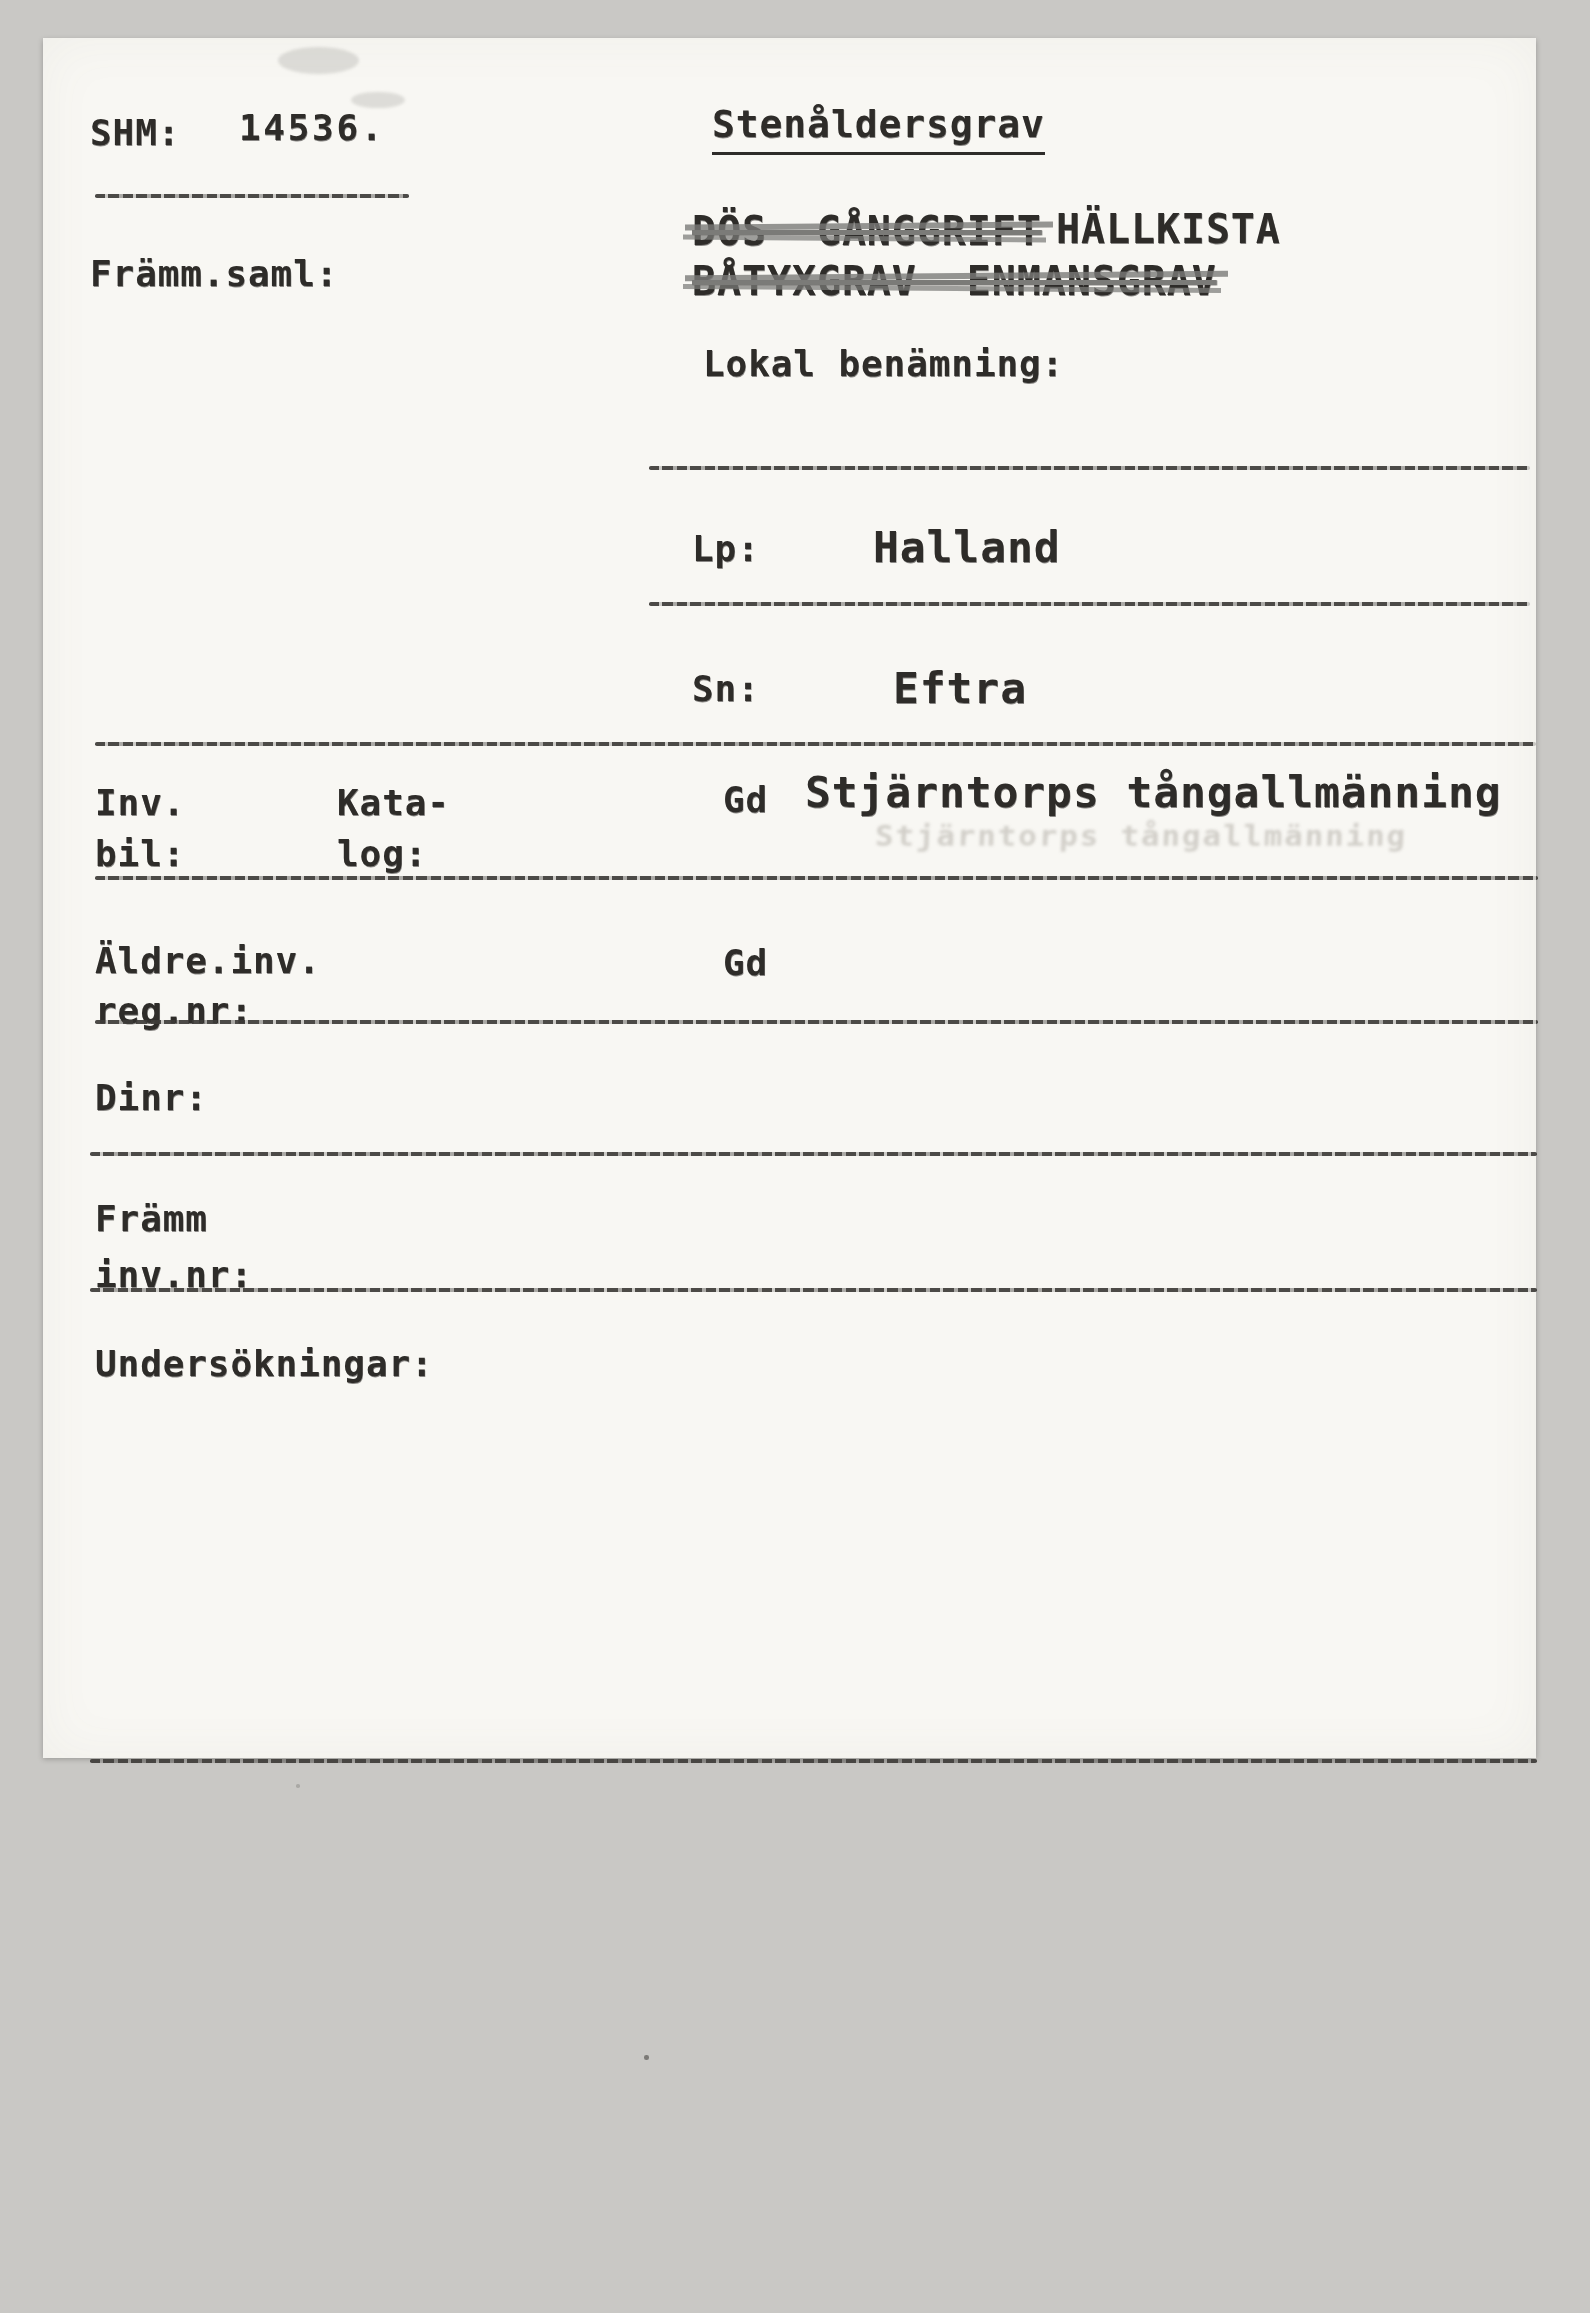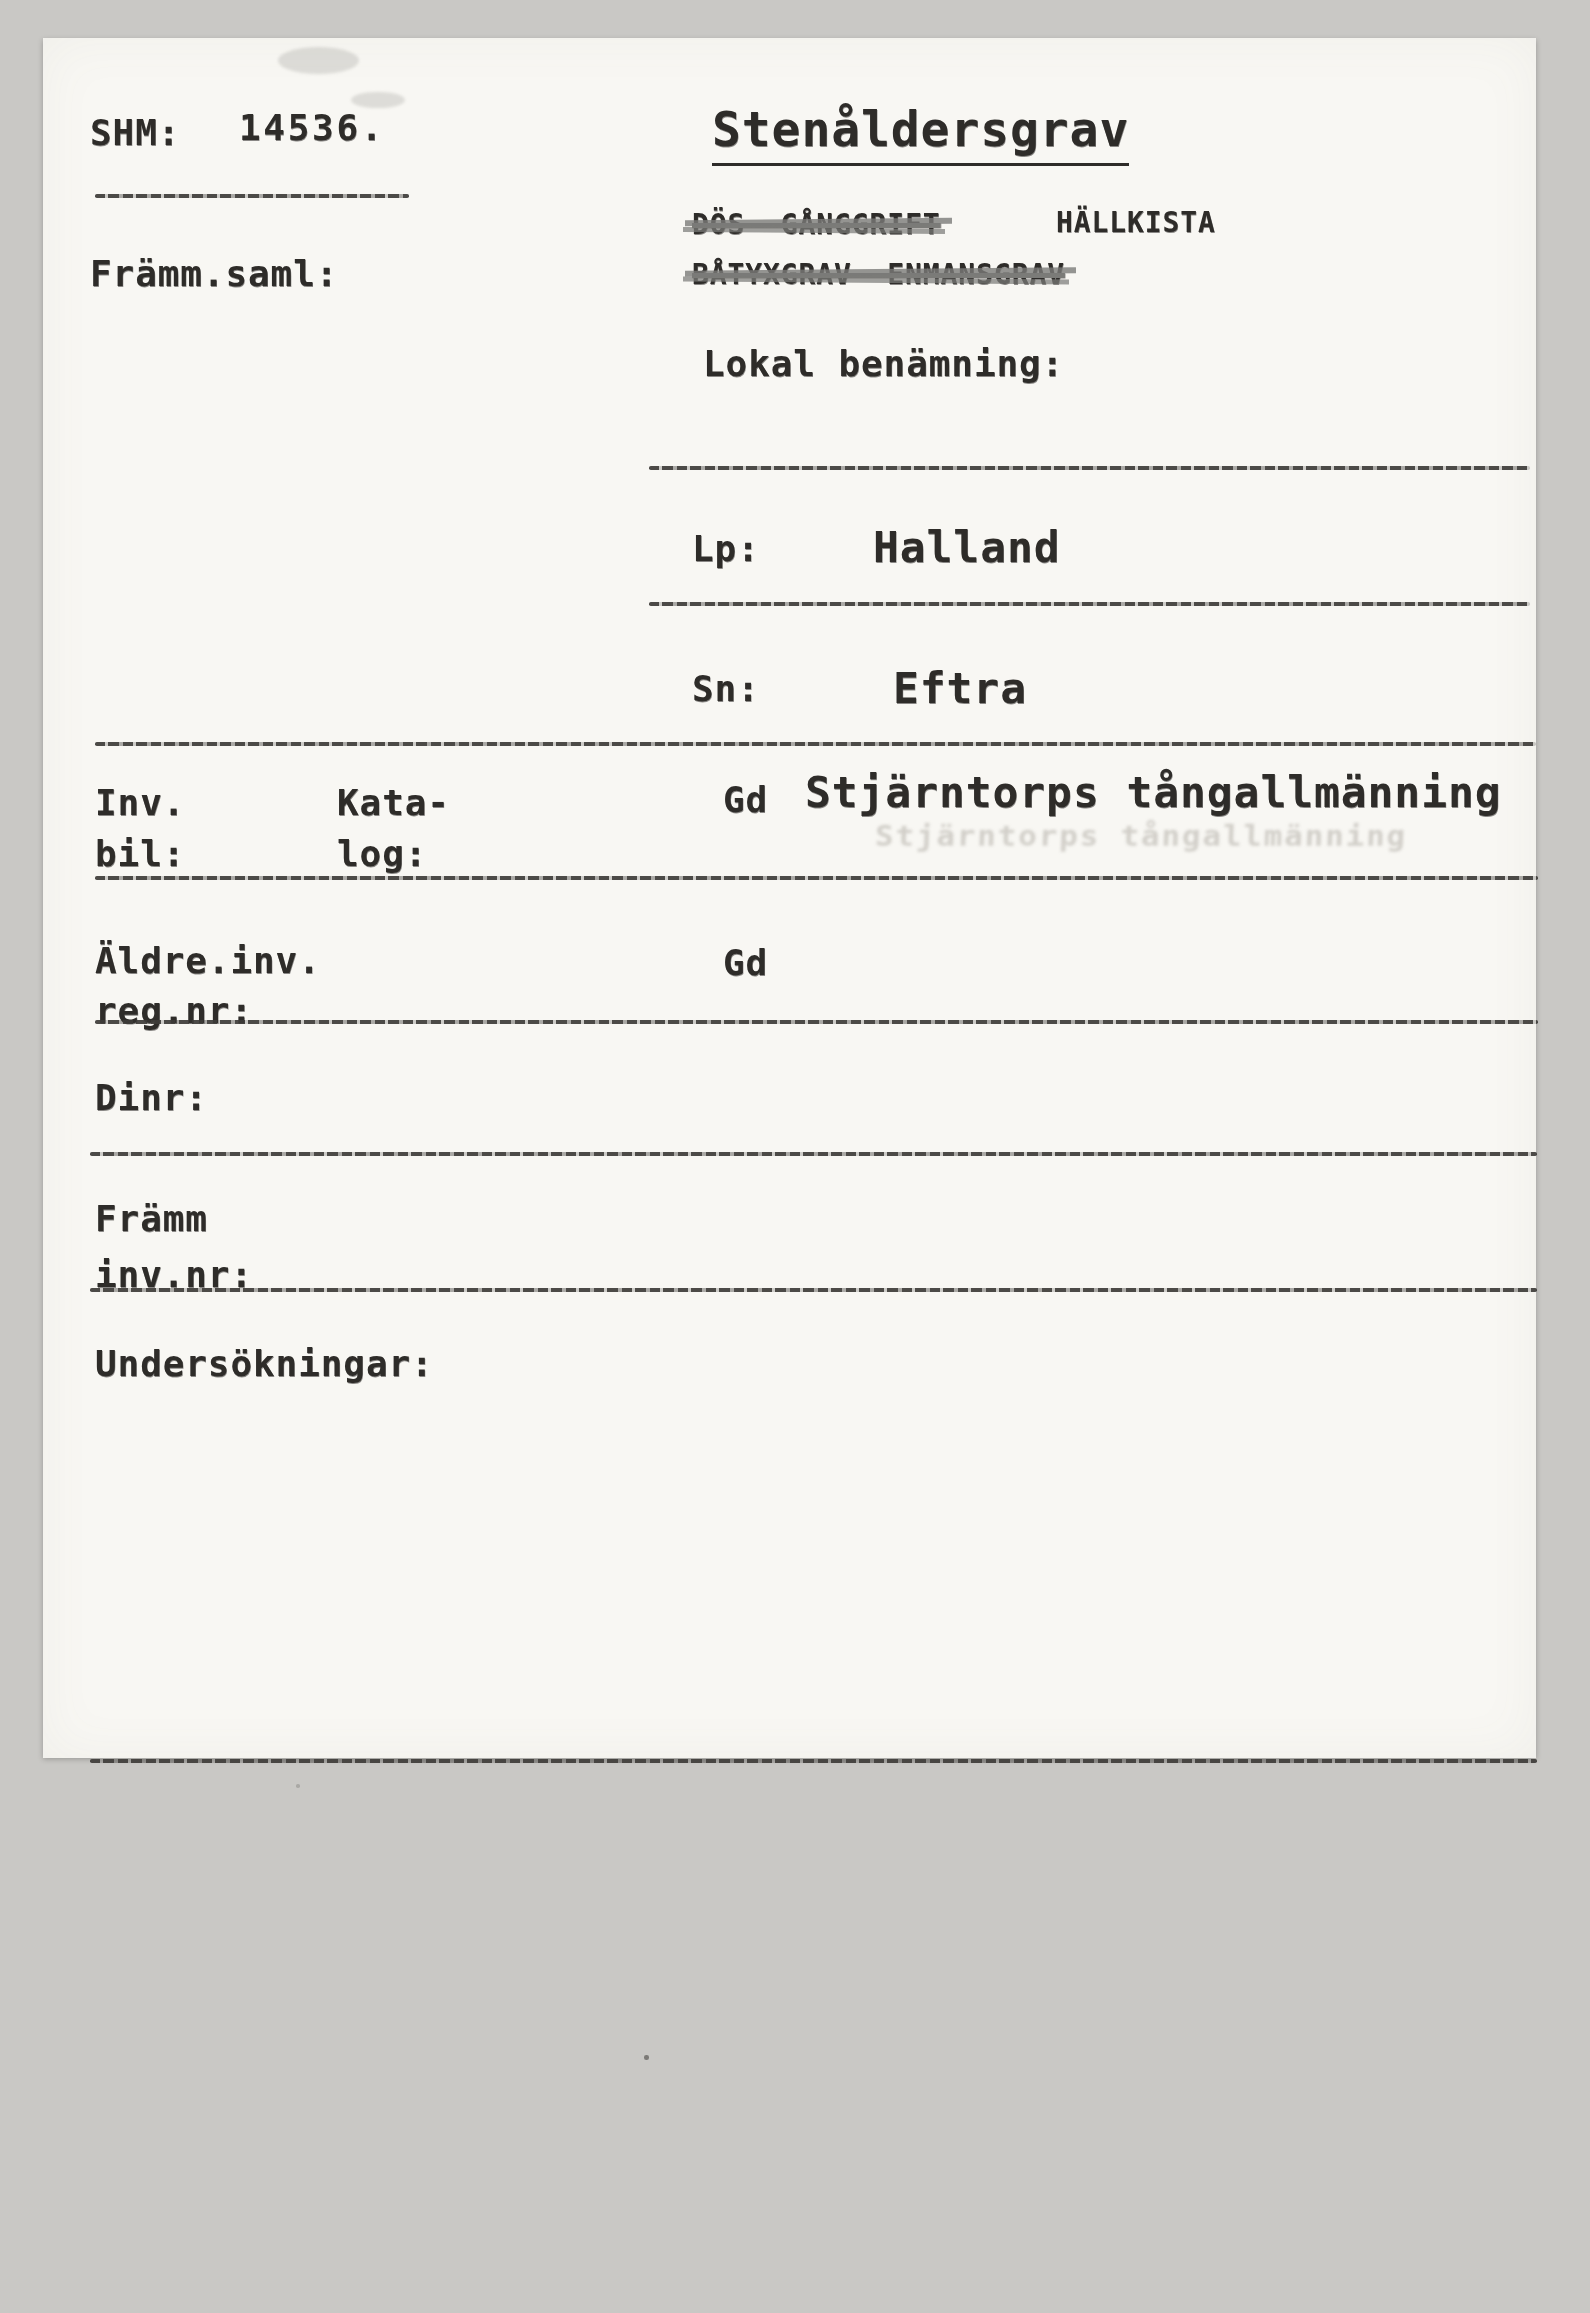--- a/index.html
+++ b/index.html
@@ -27,22 +27,22 @@
   }
   .t{
     position:absolute;
     font-weight:700;
     letter-spacing:0.9px;
     white-space:pre;
     text-shadow:0.5px 0.5px 0.6px rgba(46,44,41,.55);
     line-height:1;
   }
   .f40{font-size:36px;}
-  .f42{font-size:48px;}
-  .f44{font-size:28px;}
+  .f42{font-size:38px;}
+  .f44{font-size:40px;}
   .f48{font-size:43px;}
   .f50{font-size:36px;}
   .rule{
     position:absolute;
     height:3.6px;
     opacity:.92;
     border-radius:1.8px;
     background:repeating-linear-gradient(90deg,
       var(--rule) 0 10px,
       rgba(61,59,56,.25) 10px 12.7px,

